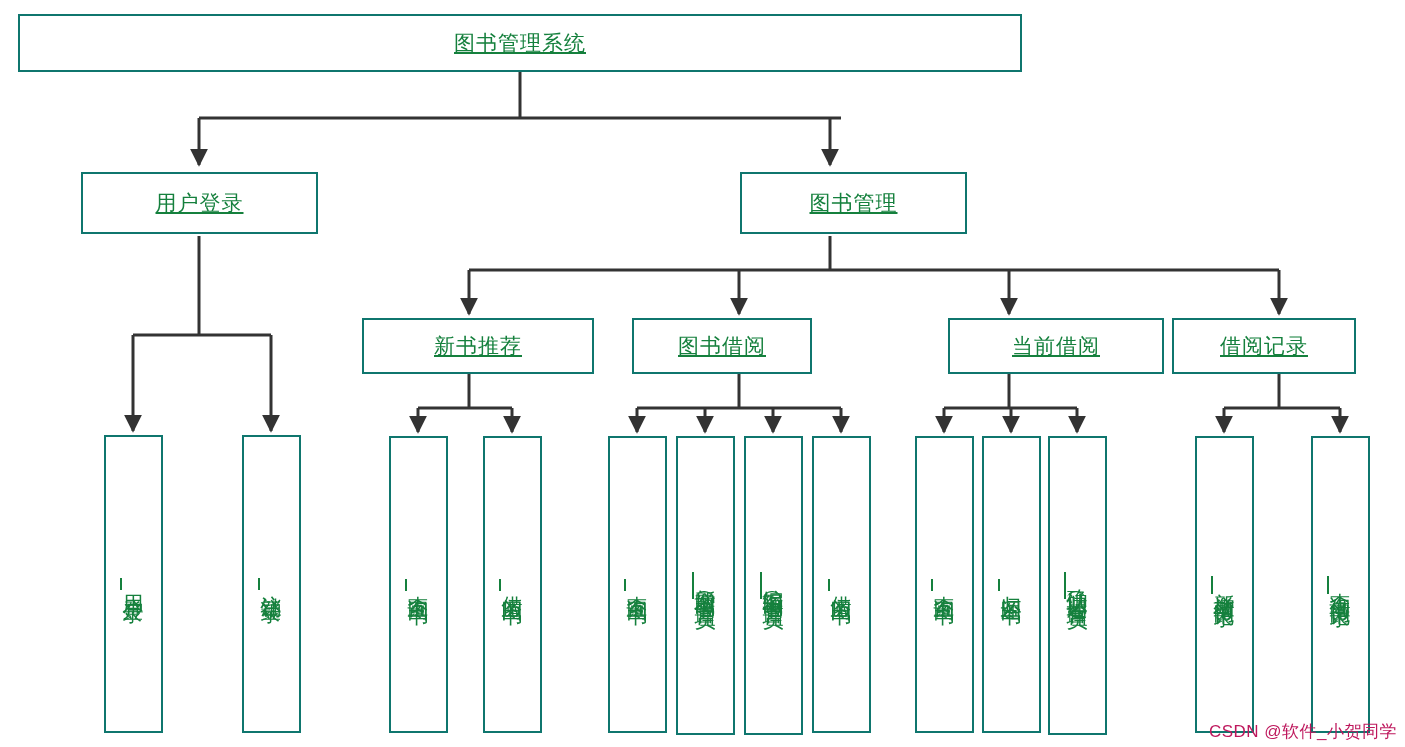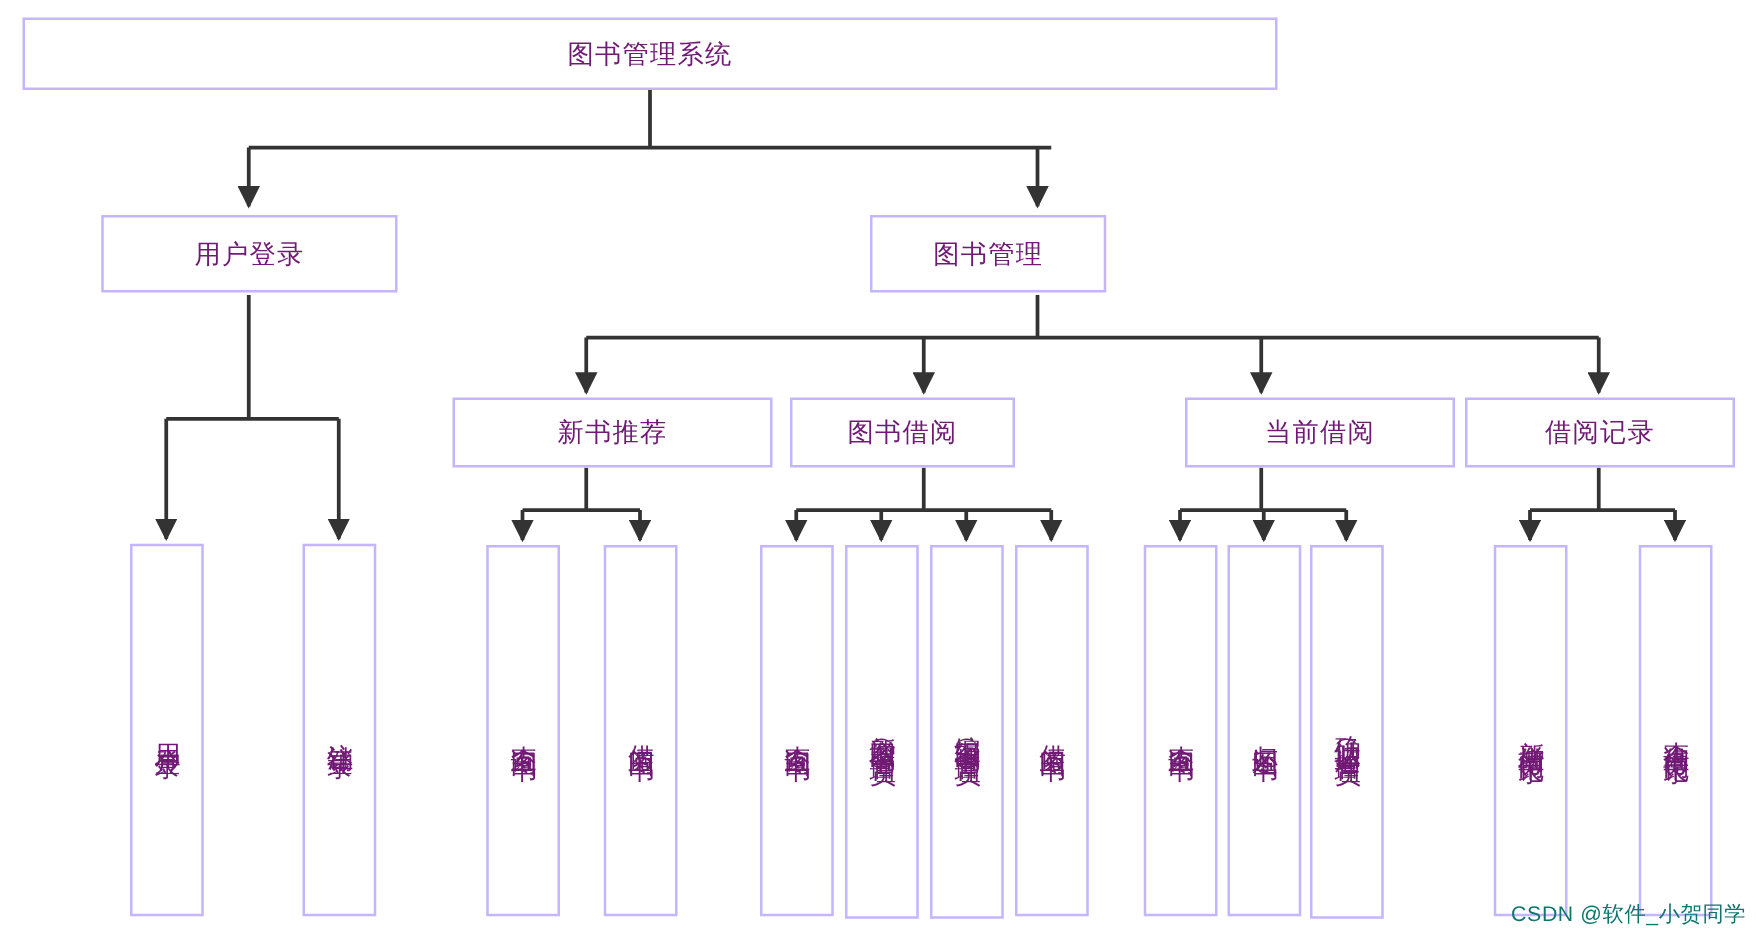--- a/index.html
+++ b/index.html
@@ -20,26 +20,27 @@
     position: absolute;
     left: 0;
     top: 0;
     width: 1405px;
     height: 747px;
     pointer-events: none;
   }
   .node {
     position: absolute;
     box-sizing: border-box;
-    border: 2px solid #c4b5fd;
+    border: 2px solid #0f766e;
     background: #ffffff;
     display: flex;
     align-items: center;
     justify-content: center;
-    color: #701a75;
+    color: #15803d;
+    text-decoration: underline;
   }
   .node.h-node {
     font-size: 21px;
     letter-spacing: 1px;
   }
   .node.v-node {
     font-size: 21px;
   }
   .v-label {
     writing-mode: vertical-rl;
@@ -49,21 +50,21 @@
     white-space: nowrap;
   }
   .h-label {
     white-space: nowrap;
   }
   #watermark {
     position: absolute;
     right: 8px;
     bottom: 4px;
     font-size: 17px;
-    color: #0f766e;
+    color: #be185d;
     letter-spacing: 0.5px;
     white-space: nowrap;
   }
 </style>
 </head>
 <body>
 
 <div id="diagram-root">
 
   <svg id="edge-layer" viewBox="0 0 1405 747" width="1405" height="747" xmlns="http://www.w3.org/2000/svg">
@@ -116,34 +117,34 @@
     </g>
   </svg>
 
   <div class="node h-node" style="left:18px; top:14px; width:1004px; height:58px;">
     <span class="h-label">图书管理系统</span>
   </div>
 
   <div class="node h-node" style="left:81px; top:172px; width:237px; height:62px;">
     <span class="h-label">用户登录</span>
   </div>
-  <div class="node h-node" style="left:696px; top:172px; width:189px; height:62px;justify-content:center;">
+  <div class="node h-node" style="left:740px; top:172px; width:227px; height:62px;justify-content:center;">
     <span class="h-label">图书管理</span>
   </div>
 
-  <div class="node h-node" style="left:362px; top:318px; width:256px; height:56px;">
+  <div class="node h-node" style="left:362px; top:318px; width:232px; height:56px;">
     <span class="h-label">新书推荐</span>
   </div>
   <div class="node h-node" style="left:632px; top:318px; width:180px; height:56px;">
     <span class="h-label">图书借阅</span>
   </div>
   <div class="node h-node" style="left:948px; top:318px; width:216px; height:56px;">
     <span class="h-label">当前借阅</span>
   </div>
-  <div class="node h-node" style="left:1172px; top:318px; width:216px; height:56px;">
+  <div class="node h-node" style="left:1172px; top:318px; width:184px; height:56px;">
     <span class="h-label">借阅记录</span>
   </div>
 
   <div class="node v-node" style="left:104px; top:435px; width:59px; height:298px;">
     <span class="v-label">用户登录</span>
   </div>
   <div class="node v-node" style="left:242px; top:435px; width:59px; height:298px;">
     <span class="v-label">注销登录</span>
   </div>
 

